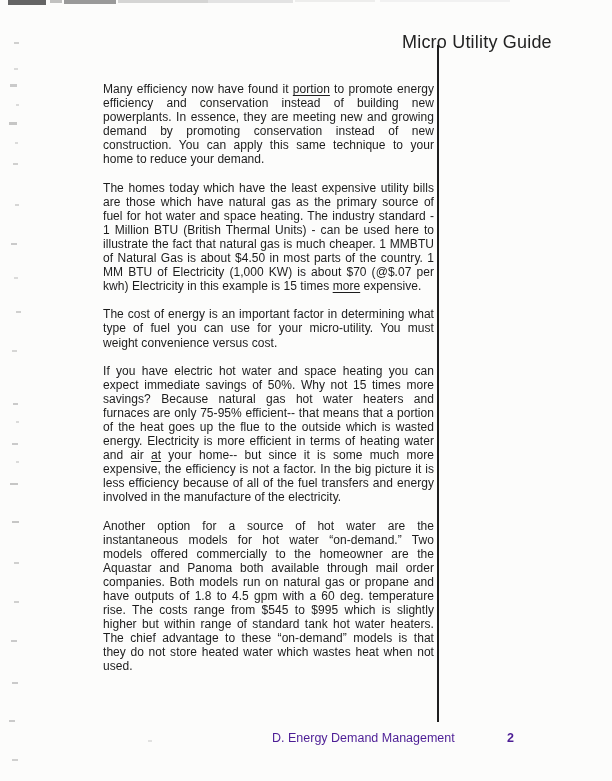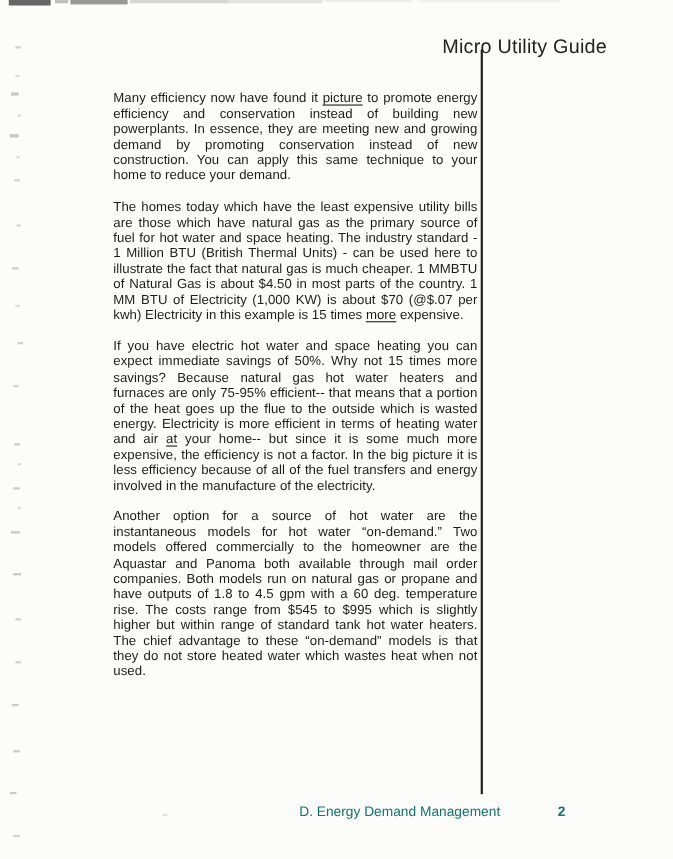--- a/index.html
+++ b/index.html
@@ -29,21 +29,21 @@
     font-size:12px; line-height:14.1px;
     text-align:justify;
     letter-spacing:0.05px;
     color:#1c1c1c;
   }
   .body p { margin:0 0 14px 0; }
   .u { text-decoration:underline; text-underline-offset:2px; }
   .footer {
     position:absolute; left:272px; top:731px; width:242px;
     display:flex; justify-content:space-between; align-items:flex-start;
-    font-size:12.5px; color:#0f766e;
+    font-size:12.5px; color:#4c1d95;
   }
   .footer .num { font-weight:bold; }
   .speck { position:absolute; background:#8f8f8f; }
 </style>
 </head>
 <body>
 
 <div class="page">
 
   <div class="top-smudge" style="left:8px;   width:38px; height:5px; background:#4a4a4a; opacity:.85;"></div>
@@ -78,24 +78,25 @@
   <span class="speck" style="left:12px; top:682px; width:6px; height:2px; opacity:.45;"></span>
   <span class="speck" style="left:9px;  top:720px; width:6px; height:2px; opacity:.45;"></span>
   <span class="speck" style="left:148px;top:740px; width:4px; height:2px; opacity:.25;"></span>
   <span class="speck" style="left:12px; top:759px; width:6px; height:2px; opacity:.4;"></span>
 
   <div class="header">Micro Utility Guide</div>
 
   <div class="vrule"></div>
 
   <div class="body">
-    <p><span>Many efficiency now have found it </span><span class="u">picture</span><span> to promote energy efficiency and conservation instead of building new powerplants.  In essence, they are meeting new and growing demand by promoting conservation instead of new construction.  You can apply this same technique to your home to reduce your demand.</span></p>
+    <p><span>Many efficiency now have found it </span><span class="u">portion</span><span> to promote energy efficiency and conservation instead of building new powerplants.  In essence, they are meeting new and growing demand by promoting conservation instead of new construction.  You can apply this same technique to your home to reduce your demand.</span></p>
 
     <p><span>The homes today which have the least expensive utility bills are those which have natural gas as the primary source of fuel for hot water and space heating.  The industry standard - 1 Million BTU (British Thermal Units) - can be used here to illustrate the fact that natural gas is much cheaper.  1 MMBTU of Natural Gas is about $4.50 in most parts of the country.  1 MM BTU of Electricity (1,000 KW) is about $70 (@$.07 per kwh)  Electricity in this example is 15 times </span><span class="u">more</span><span> expensive.</span></p>
 
+    <p><span>The cost of energy is an important factor in determining what type of fuel you can use for your micro-utility.  You must weight convenience versus cost.</span></p>
 
     <p><span>If you have electric hot water and space heating you can expect immediate savings of 50%.  Why not 15 times more savings?  Because natural gas hot water heaters and furnaces are only 75-95% efficient-- that means that a portion of the heat goes up the flue to the outside which is wasted energy.  Electricity is more efficient in terms of heating water and air </span><span class="u">at</span><span> your home-- but since it is some much more expensive, the efficiency is not a factor. In the big picture it is less efficiency because of all of the fuel transfers and energy involved in the manufacture of the electricity.</span></p>
 
     <p><span>Another option for a source of hot water are the instantaneous models for hot water “on-demand.”  Two models offered commercially to the homeowner are the Aquastar and Panoma both available through mail order companies.  Both models run on natural gas or propane and have outputs of 1.8 to 4.5 gpm with a 60 deg. temperature rise.  The costs range from $545 to $995 which is slightly higher but within range of standard tank hot water heaters.  The chief advantage to these “on-demand” models is that they do not store heated water which wastes heat when not used.</span></p>
   </div>
 
   <div class="footer">
     <span>D. Energy Demand Management</span>
     <span class="num">2</span>
   </div>

